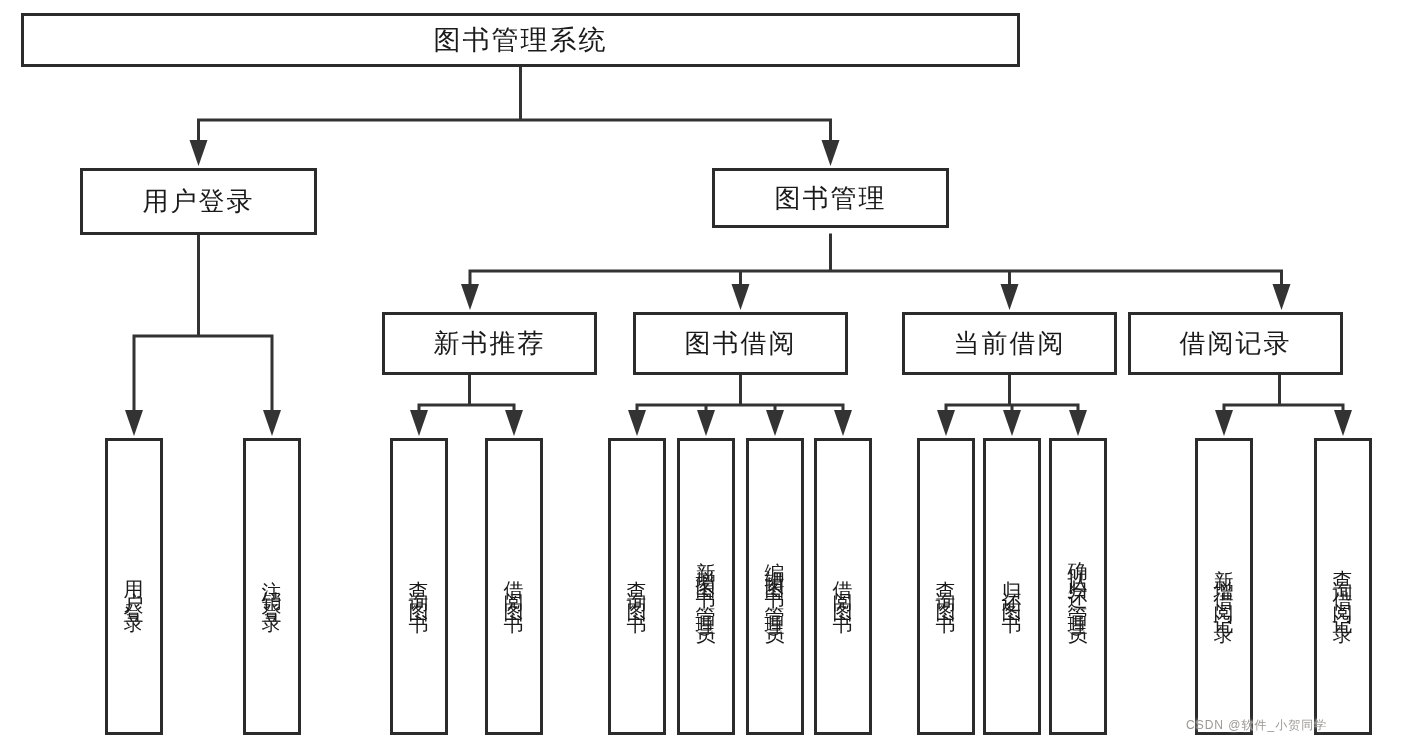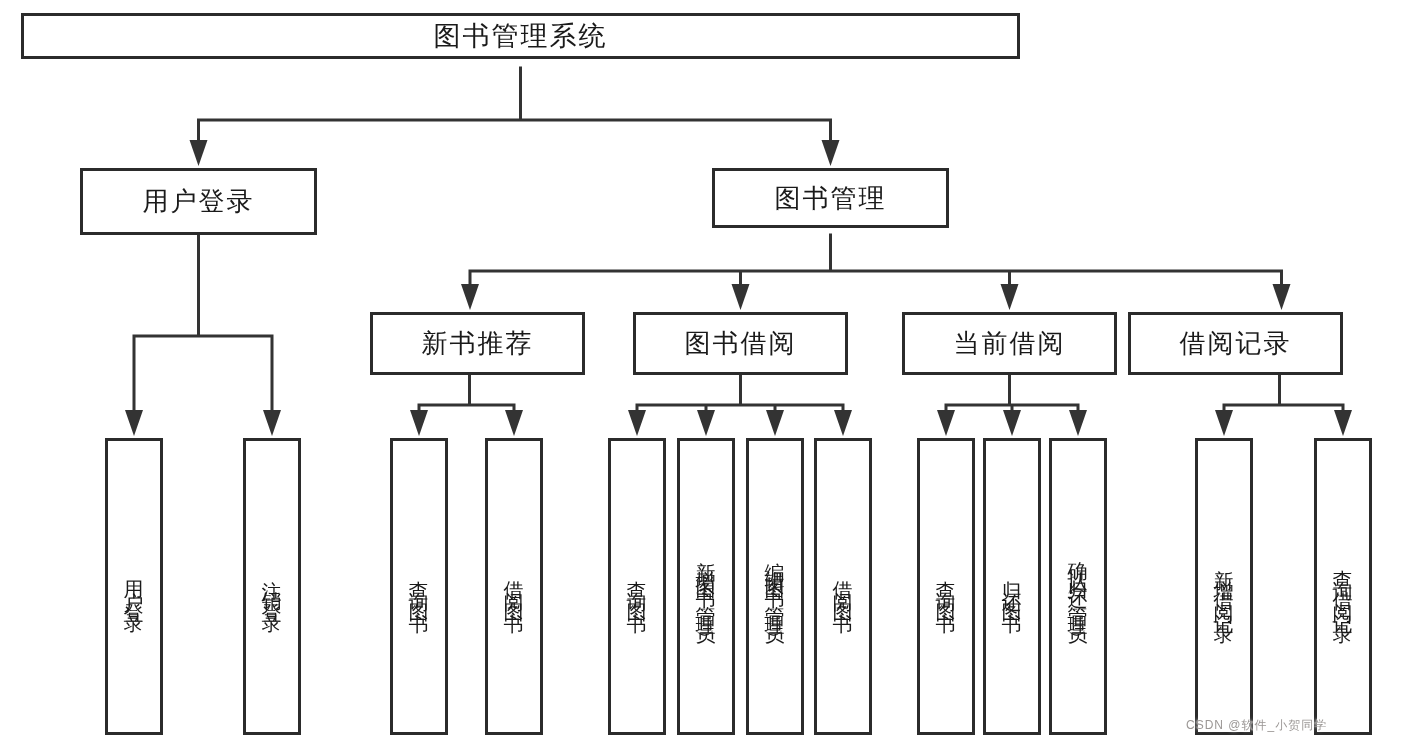--- a/index.html
+++ b/index.html
@@ -135,32 +135,32 @@
 
     <g stroke="#333333" stroke-width="3" fill="none" stroke-linecap="square">
       <path d="M1279.5 375 V405 M1224 405 H1343 M1224 405 V411 M1343 405 V411"></path>
     </g>
     <g fill="#333333" stroke="none">
       <polygon points="1215,410 1233,410 1224,436"></polygon>
       <polygon points="1334,410 1352,410 1343,436"></polygon>
     </g>
   </svg>
 
-  <div class="hnode root-node" style="left:21px; top:13px; width:999px; height:46px;">
+  <div class="hnode root-node" style="left:21px; top:13px; width:999px; height:54px;">
     <span>图书管理系统</span>
   </div>
 
   <div class="hnode" style="left:80px; top:168px; width:237px; height:67px;">
     <span>用户登录</span>
   </div>
   <div class="hnode" style="left:712px; top:168px; width:237px; height:60px;">
     <span>图书管理</span>
   </div>
 
-  <div class="hnode" style="left:370px; top:312px; width:215px; height:63px;">
+  <div class="hnode" style="left:382px; top:312px; width:215px; height:63px;">
     <span>新书推荐</span>
   </div>
   <div class="hnode" style="left:633px; top:312px; width:215px; height:63px;font-family:Liberation Mono, monospace;">
     <span>图书借阅</span>
   </div>
   <div class="hnode" style="left:902px; top:312px; width:215px; height:63px;">
     <span>当前借阅</span>
   </div>
   <div class="hnode" style="left:1128px; top:312px; width:215px; height:63px;">
     <span>借阅记录</span>

